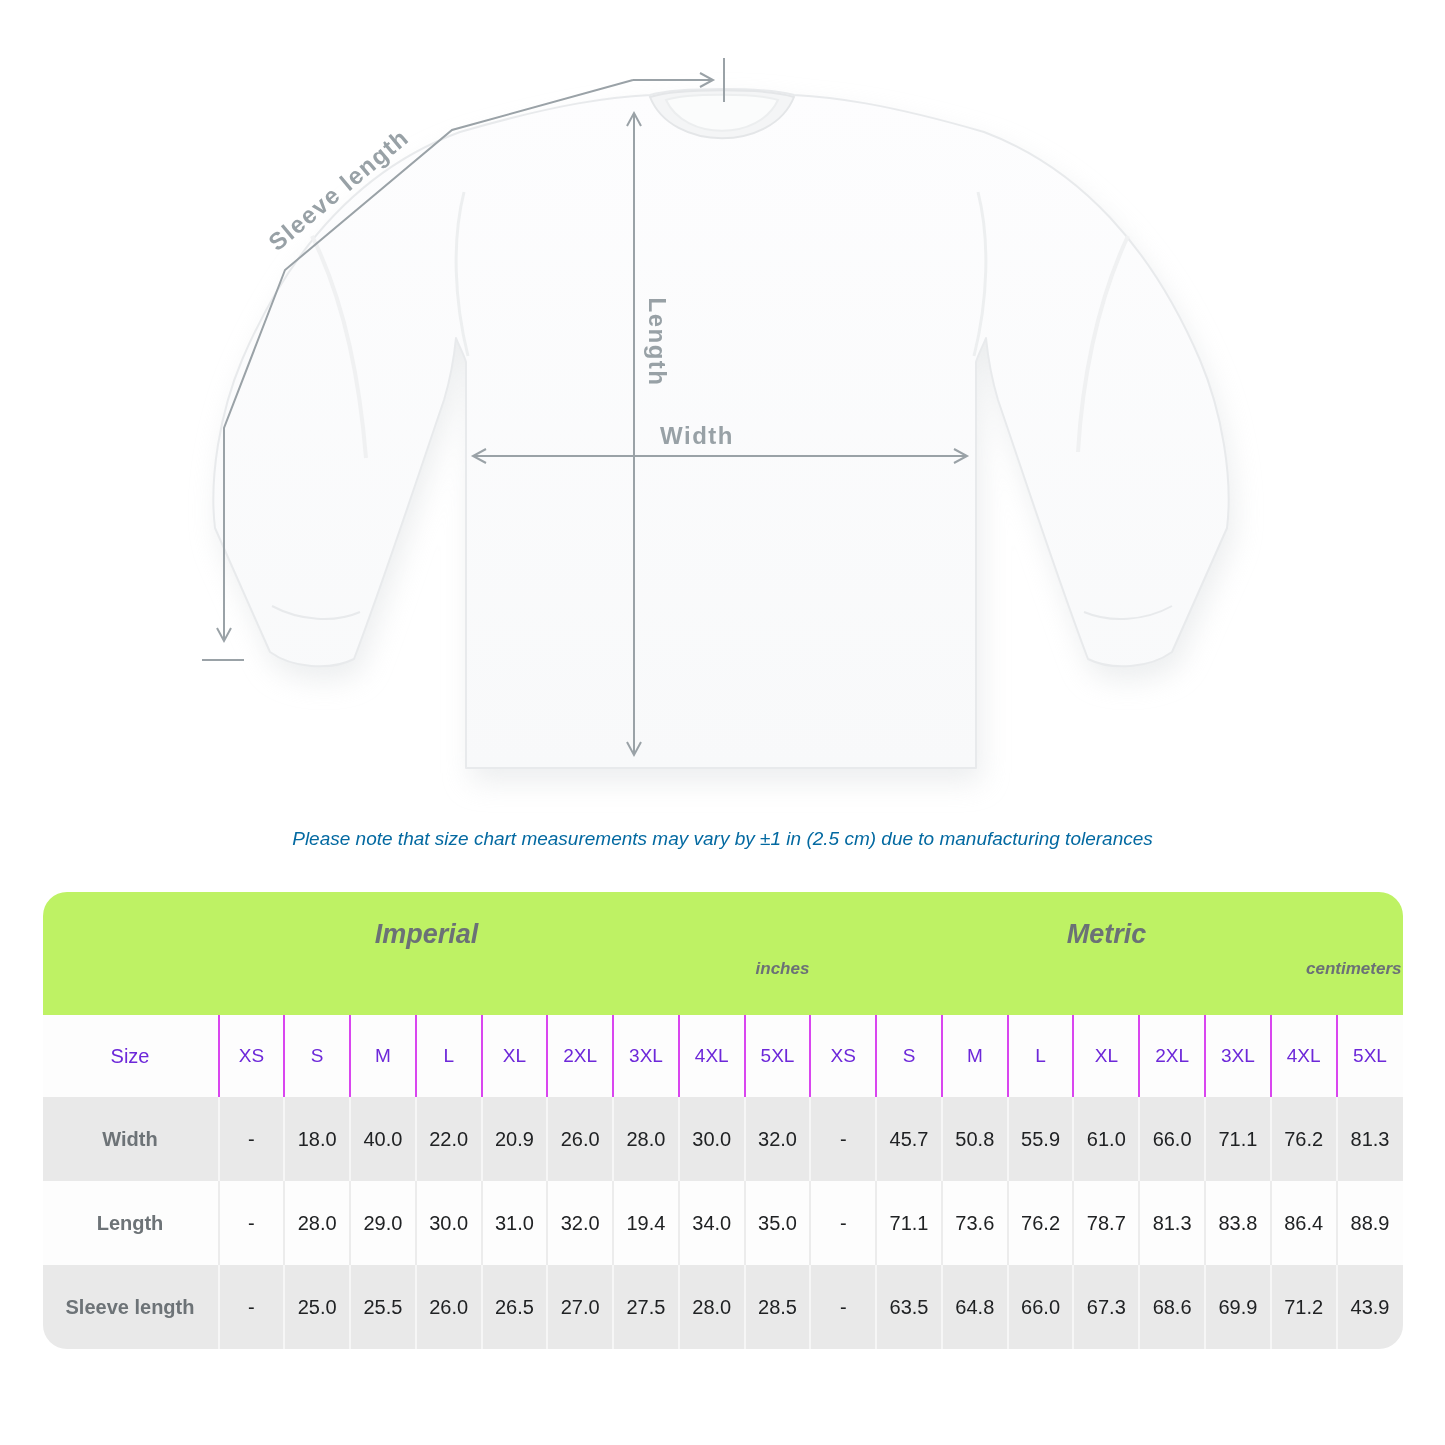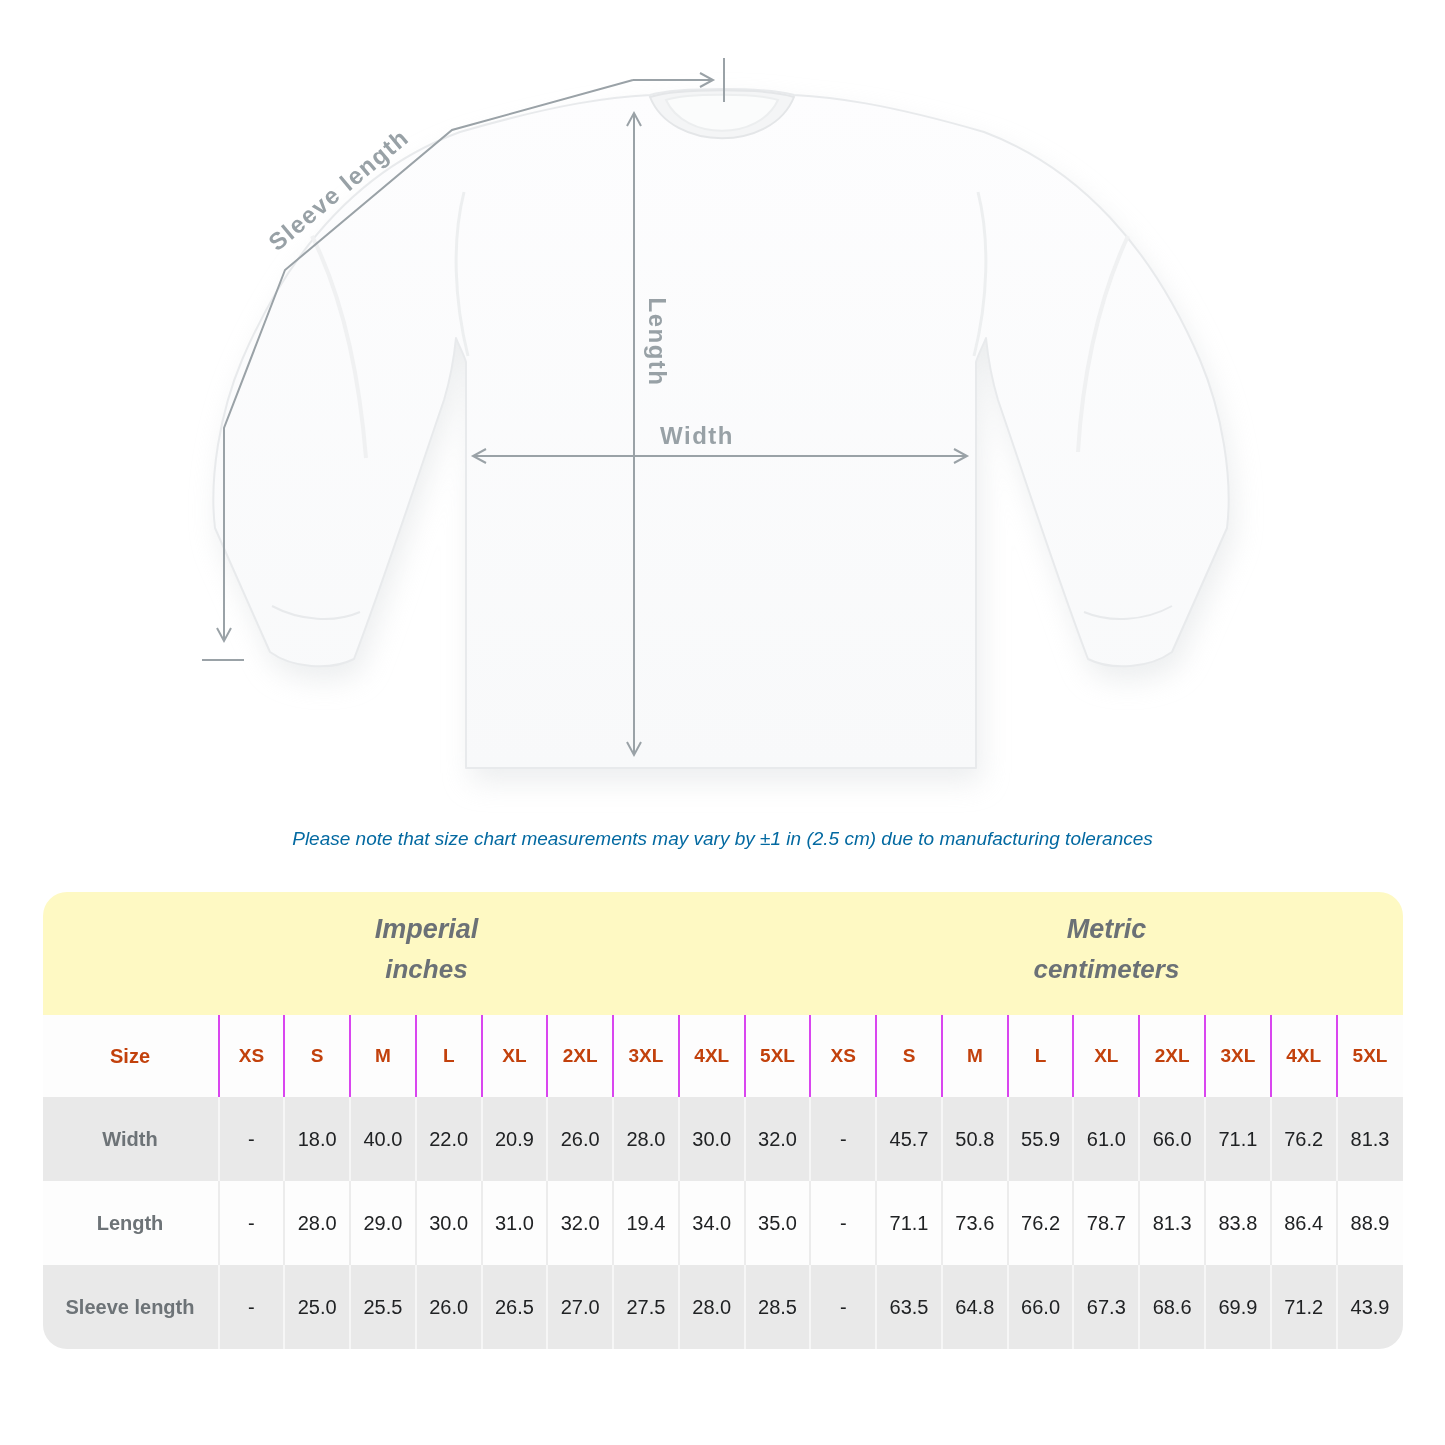--- a/index.html
+++ b/index.html
@@ -46,46 +46,46 @@
     overflow: hidden;
   }
   table.sizes {
     width: 1360px;
     table-layout: fixed;
     border-collapse: collapse;
   }
   col.c-label { width: 176px; }
 
   th.unit {
-    background: #fef9c3;
+    background: #bef264;
     height: 112px;
     vertical-align: middle;
     padding-bottom: 10px;
   }
   .unit-label {
     font-size: 27px;
     font-weight: bold;
     font-style: italic;
     color: #6b7176;
     text-align: center;
   }
   .unit-sub {
     margin-top: 9px;
-    font-size: 26px;
+    font-size: 17px;
     font-style: italic;
     color: #6b7176;
-    text-align: center;
+    text-align: right;
   }
 
   tr.size-row th {
     background: #fdfdfd;
     height: 80px;
     font-size: 19px;
-    font-weight: bold;
-    color: #c2410c;
+    font-weight: normal;
+    color: #6d28d9;
     text-align: center;
     vertical-align: middle;
   }
   tr.size-row th.row-label { font-size: 20px; }
   tr.size-row th + th { border-left: 2px solid #d946ef; }
 
   tbody tr { background: #fdfdfd; height: 84px; }
   tbody tr.alt { background: #e9e9e9; }
   tbody th.row-label {
     font-size: 20px;

